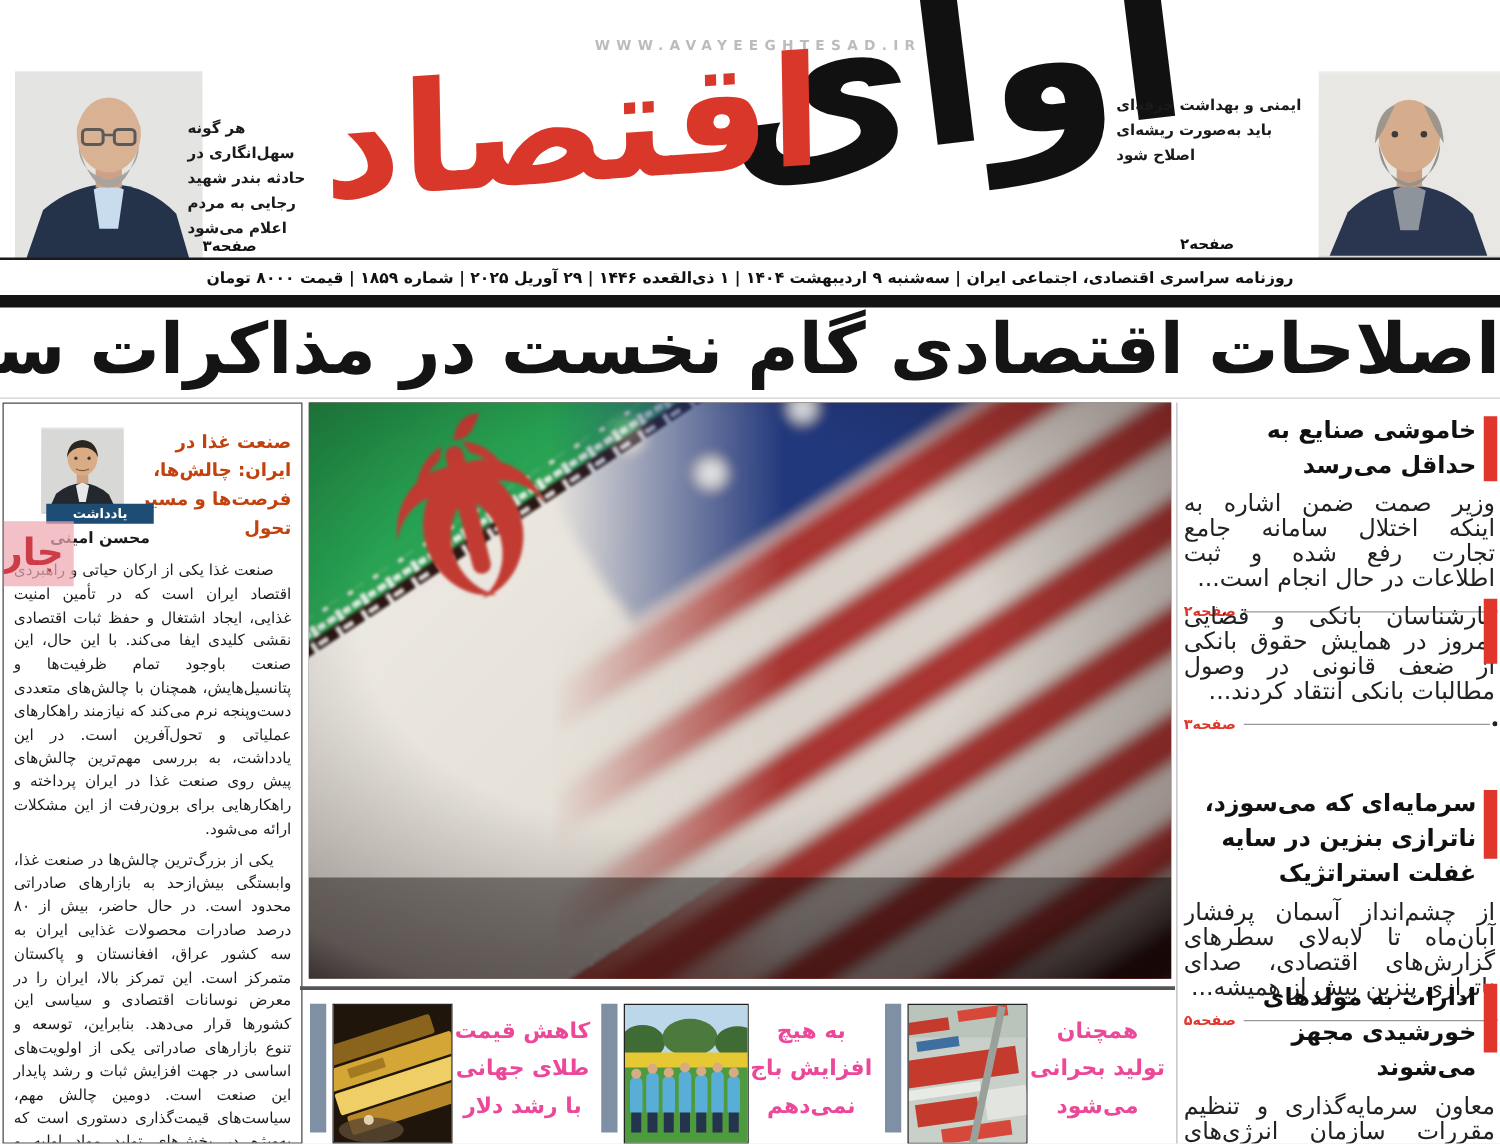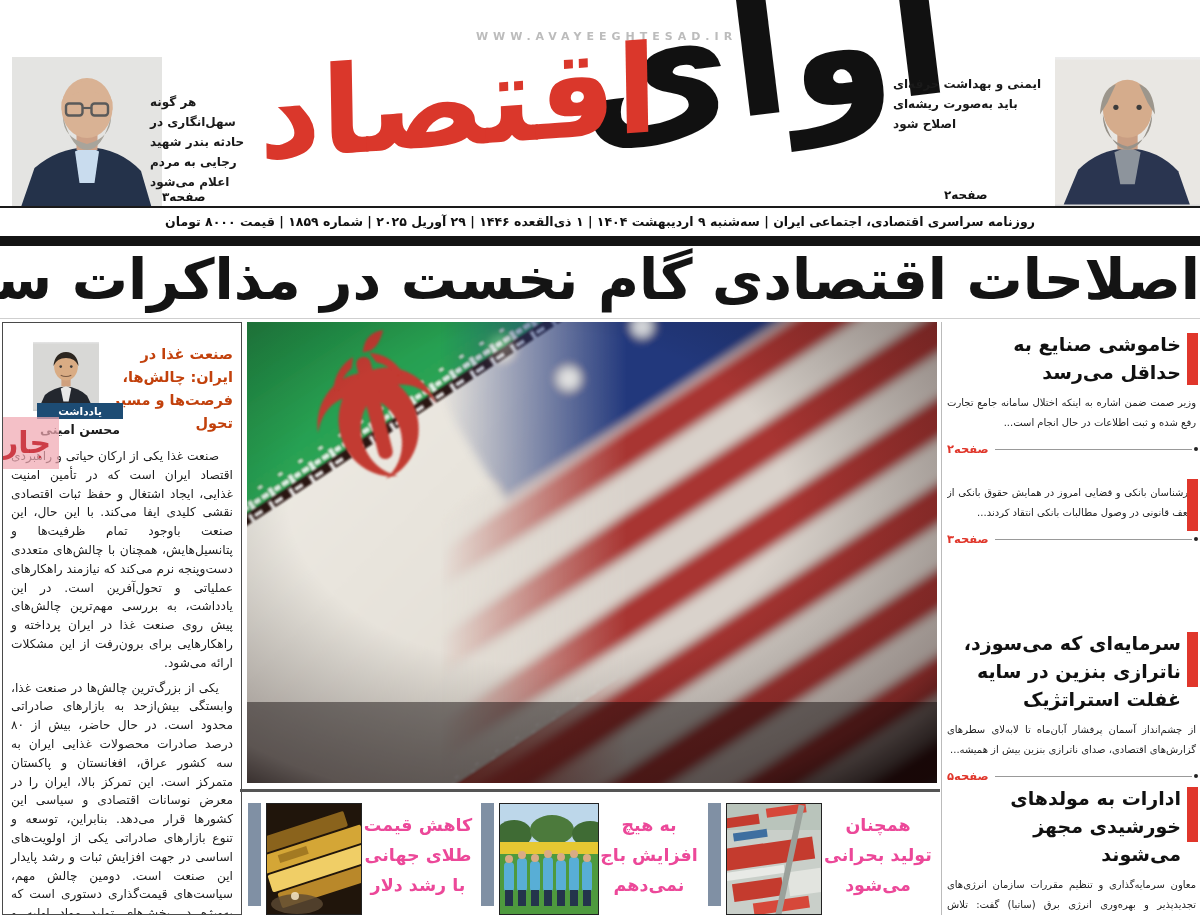--- a/index.html
+++ b/index.html
@@ -62,21 +62,21 @@
   #bbar-2{left:481px}  #bimg-2{left:499px;width:100px} #btitle-2{left:599px;width:100px}
   #bbar-3{left:708px}  #bimg-3{left:726px;width:96px}  #btitle-3{left:824px;width:108px}
 
   
   #rail-divider{left:941px;top:322px;width:1px;height:593px;background:#bbb;}
   #rail{left:947px;top:322px;width:251px;height:593px;overflow:hidden;}
   .rail-item{position:absolute;left:0;width:100%;}
   .rail-title{position:relative;padding-right:17px;text-align:right;font-size:19px;
               font-weight:800;line-height:28px;color:#111;}
   .red-bar{position:absolute;right:0;top:3px;width:11px;background:#e0362b;}
-  .rail-body{margin-top:7px;padding-right:2px;font-size:10px;line-height:20px;
+  .rail-body{margin-top:7px;padding-right:2px;font-size:19px;line-height:20px;
              text-align:justify;color:#222;}
   .rail-sep{margin-top:9px;display:flex;align-items:center;direction:ltr;}
   .rail-page{color:#e0362b;font-size:11.5px;font-weight:800;margin-right:6px;}
   .rail-line{flex:1;height:1px;background:#999;}
   .rail-dot{width:4px;height:4px;background:#222;border-radius:50%;margin-left:2px;}
   #rail-item-1{top:8px}  #rail-item-2{top:154px}  #rail-item-3{top:307px}  #rail-item-4{top:462px}
 
   svg{display:block}
 </style>
 </head>

